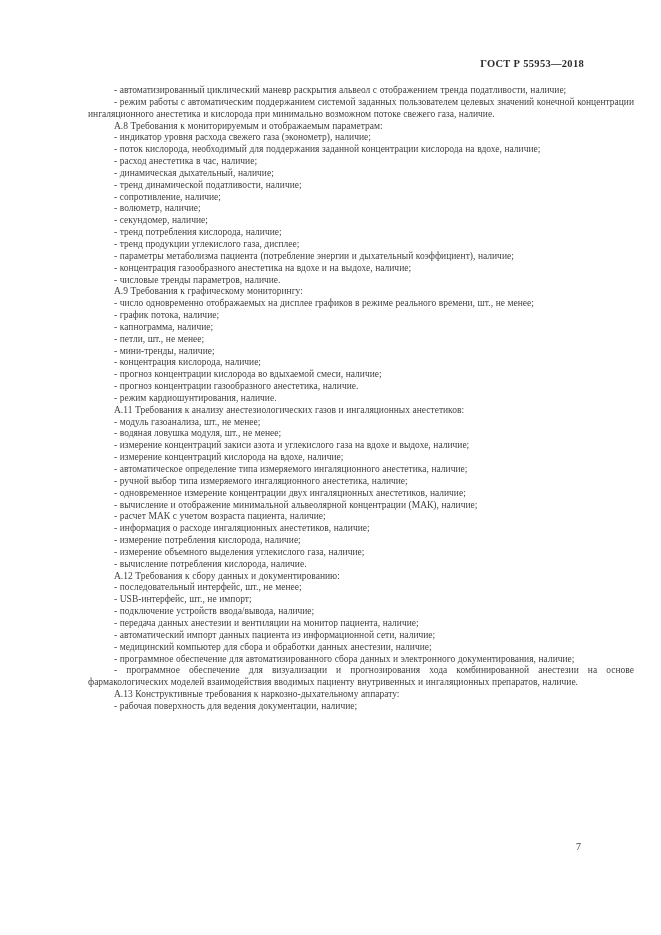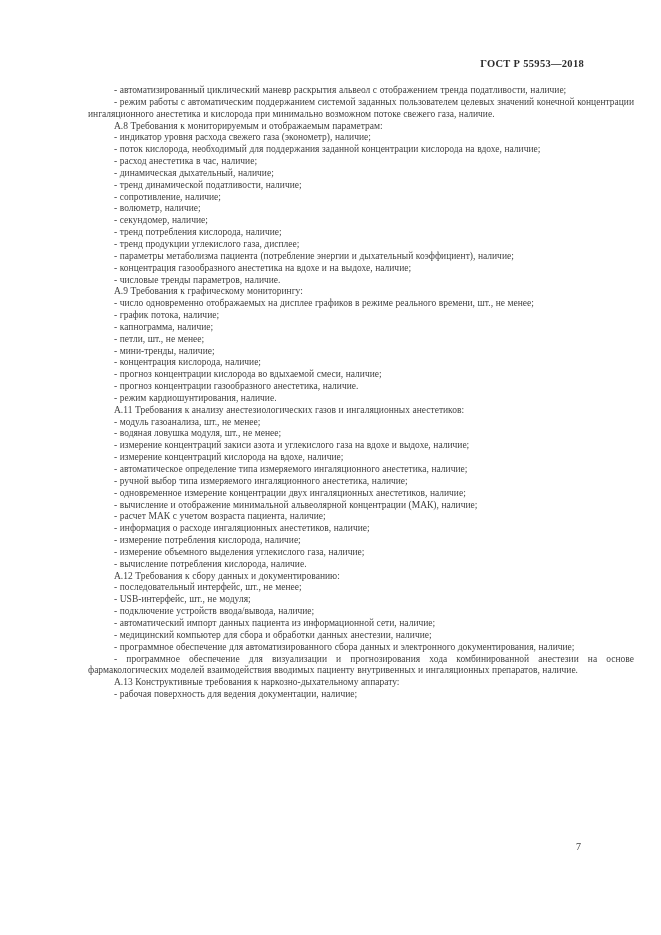--- a/index.html
+++ b/index.html
@@ -91,22 +91,23 @@
       <p>- ручной выбор типа измеряемого ингаляционного анестетика, наличие;</p>
       <p>- одновременное измерение концентрации двух ингаляционных анестетиков, наличие;</p>
       <p>- вычисление и отображение минимальной альвеолярной концентрации (МАК), наличие;</p>
       <p>- расчет МАК с учетом возраста пациента, наличие;</p>
       <p>- информация о расходе ингаляционных анестетиков, наличие;</p>
       <p>- измерение потребления кислорода, наличие;</p>
       <p>- измерение объемного выделения углекислого газа, наличие;</p>
       <p>- вычисление потребления кислорода, наличие.</p>
       <p>А.12  Требования к сбору данных и документированию:</p>
       <p>- последовательный интерфейс, шт., не менее;</p>
-      <p>- USB-интерфейс, шт., не модуля;</p>
+      <p>- USB-интерфейс, шт., не импорт;</p>
       <p>- подключение устройств ввода/вывода, наличие;</p>
+      <p>- передача данных анестезии и вентиляции на монитор пациента, наличие;</p>
       <p>- автоматический импорт данных пациента из информационной сети, наличие;</p>
       <p>- медицинский компьютер для сбора и обработки данных анестезии, наличие;</p>
       <p>- программное обеспечение для автоматизированного сбора данных и электронного документирования, наличие;</p>
       <p>- программное обеспечение для визуализации и прогнозирования хода комбинированной анестезии на основе фармакологических моделей взаимодействия вводимых пациенту внутривенных и ингаляционных препаратов, наличие.</p>
       <p>А.13  Конструктивные требования к наркозно-дыхательному аппарату:</p>
       <p>- рабочая поверхность для ведения документации, наличие;</p>
     </div>
 
   <div class="page-number">7</div>
 </div>

